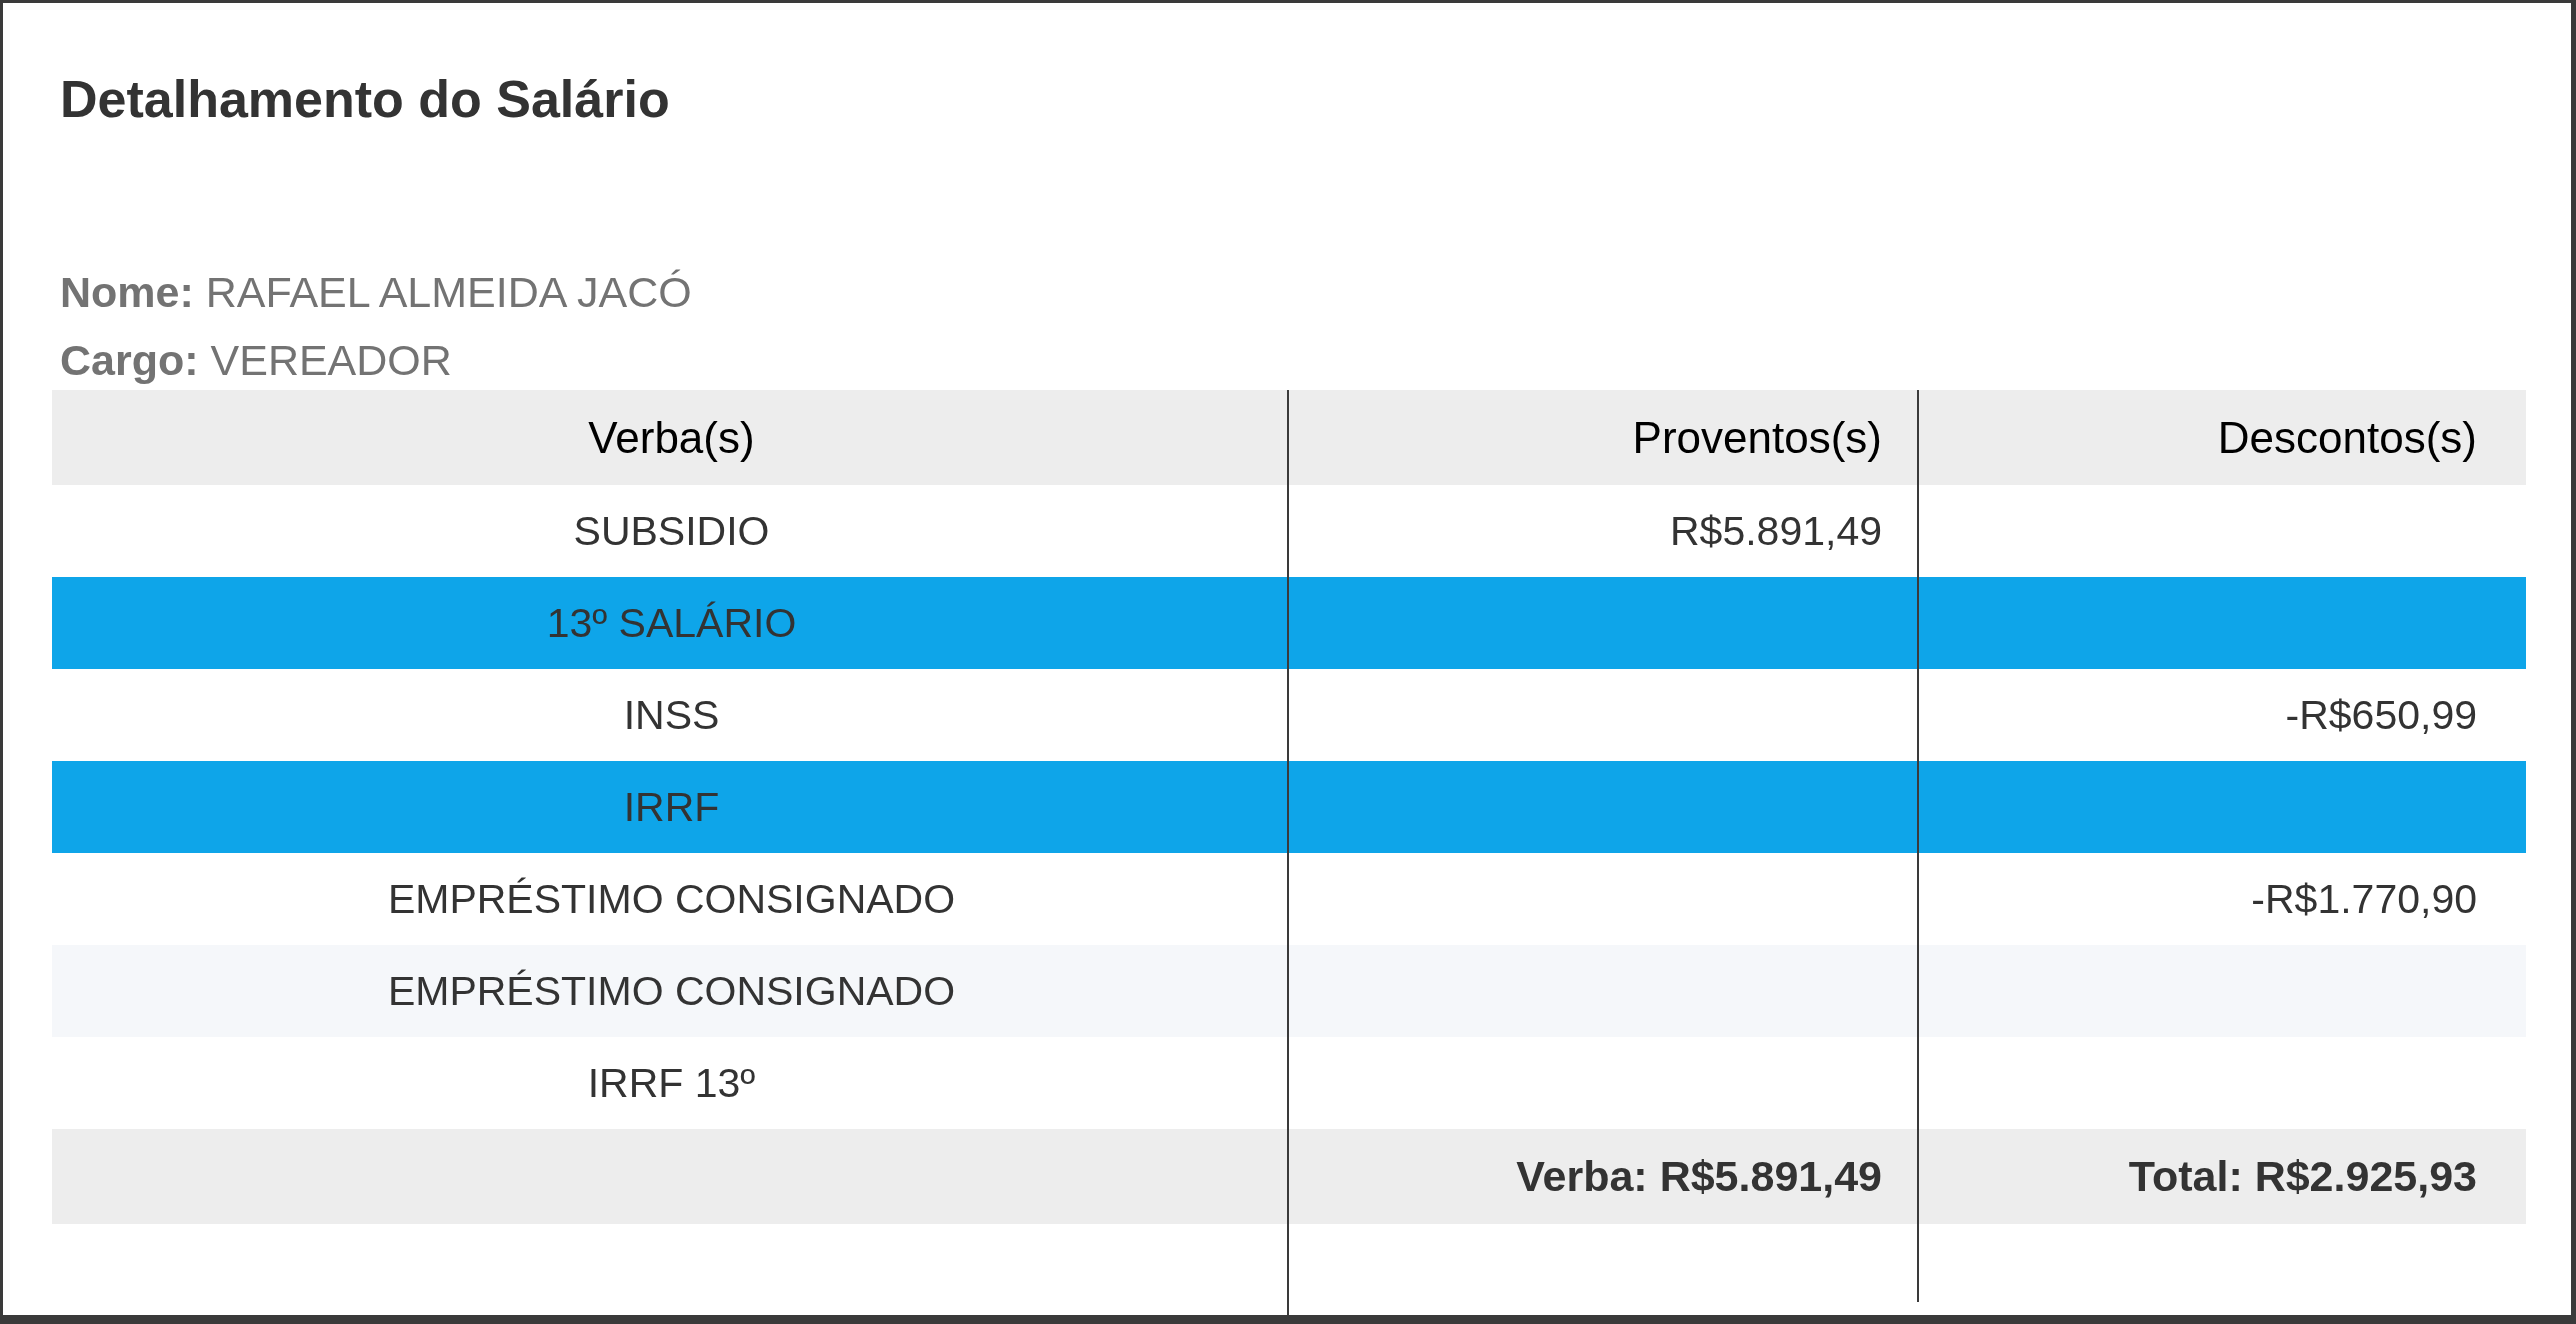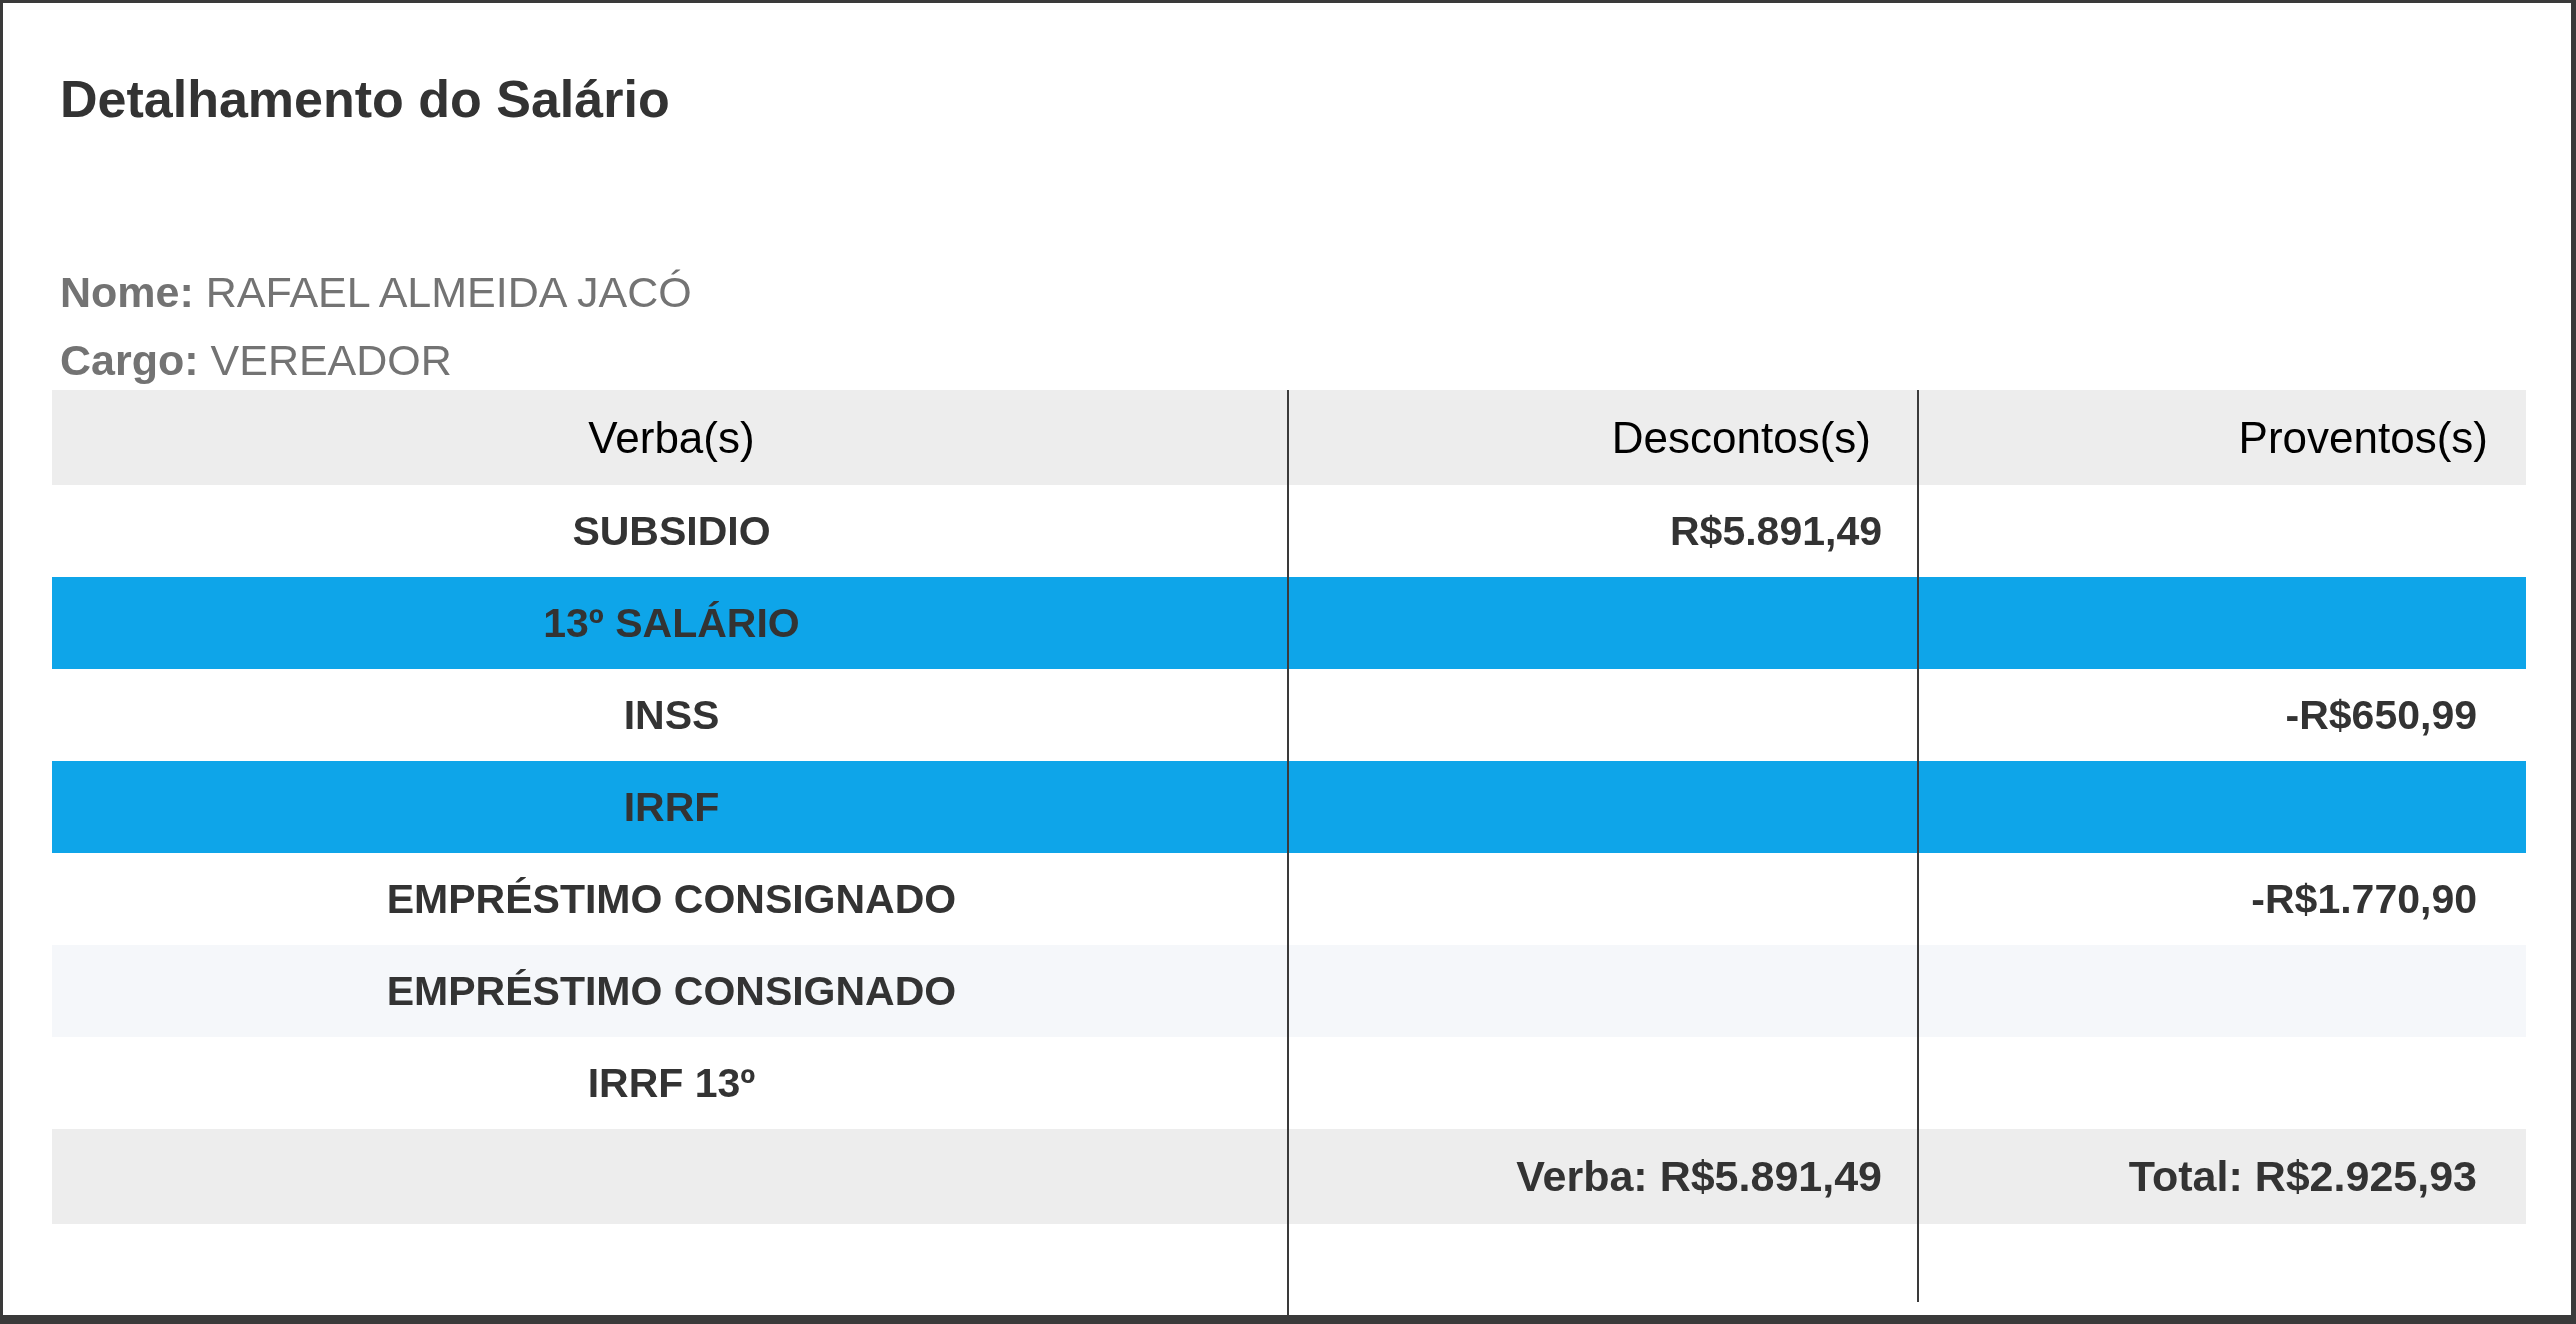--- a/index.html
+++ b/index.html
@@ -85,21 +85,21 @@
   .cell-prov    { justify-content: flex-end; padding-right: 38px; box-sizing: border-box; }
   .cell-desc    { justify-content: flex-end; padding-right: 49px; box-sizing: border-box; }
 
   .thead-row .cell {
     font-size: 44px;
     font-weight: normal;
     color: #000000;
   }
   .data-row .cell {
     font-size: 41px;
-    font-weight: bold;
+    font-weight: normal;
     color: #333333;
   }
   .totals-row .cell {
     font-size: 43px;
     font-weight: bold;
     color: #333333;
   }
 
   .vline {
     position: absolute;
@@ -126,22 +126,22 @@
     <div class="meta-line">
       <span class="meta-label">Cargo:</span>
       <span class="meta-value">VEREADOR</span>
     </div>
   </div>
 
   <div class="table">
 
     <div class="trow thead-row">
       <div class="cell cell-verba">Verba(s)</div>
+      <div class="cell cell-prov">Proventos(s)</div>
       <div class="cell cell-desc">Descontos(s)</div>
-      <div class="cell cell-prov">Proventos(s)</div>
     </div>
 
     <div class="trow data-row">
       <div class="cell cell-verba">SUBSIDIO</div>
       <div class="cell cell-prov">R$5.891,49</div>
       <div class="cell cell-desc"></div>
     </div>
 
     <div class="trow data-row alt">
       <div class="cell cell-verba">13º SALÁRIO</div>

